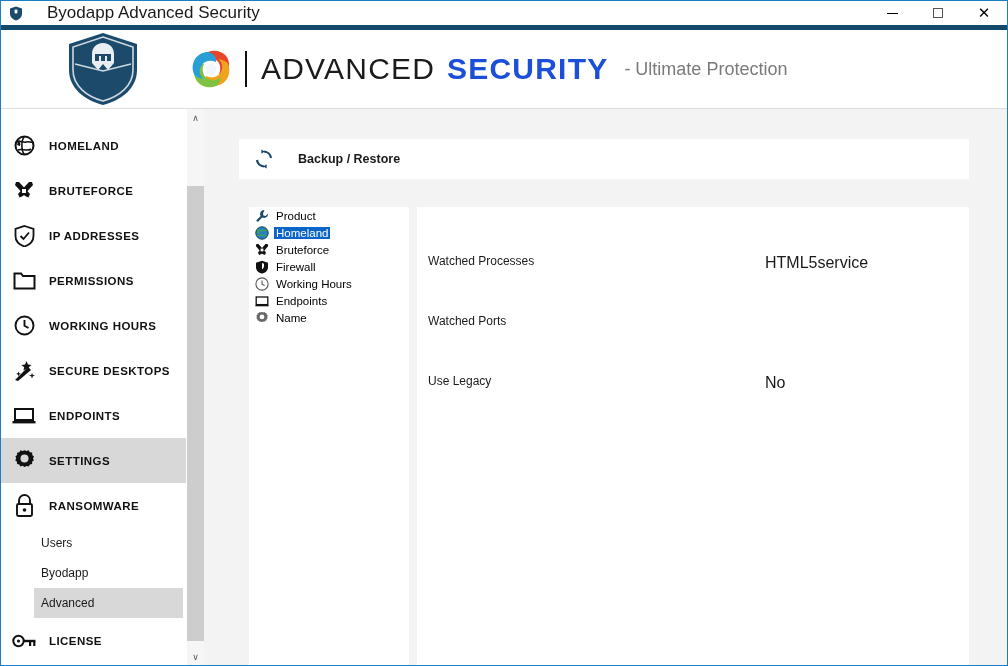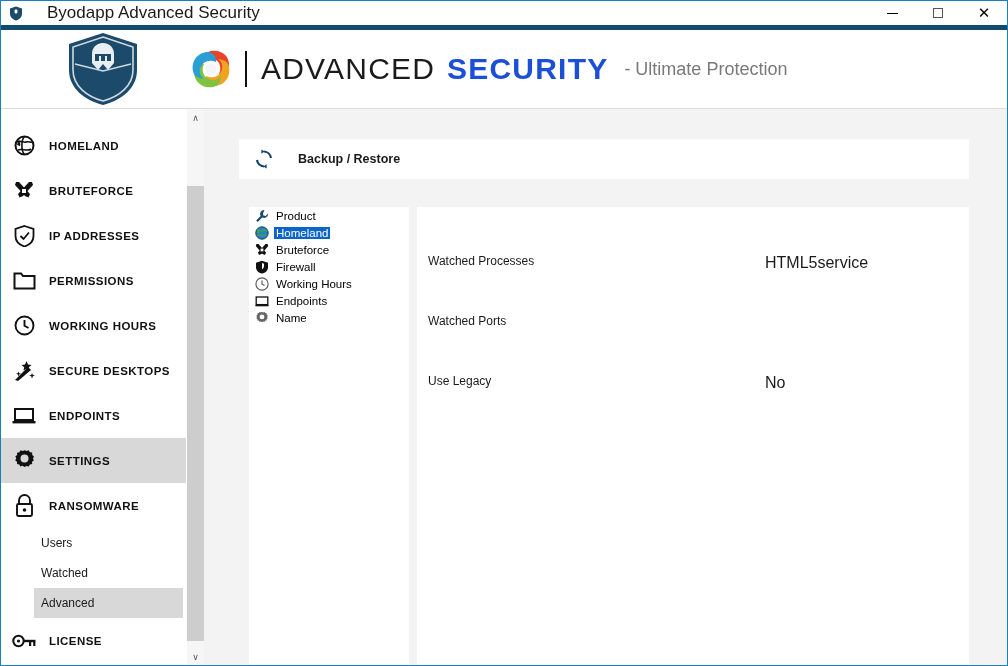--- a/index.html
+++ b/index.html
@@ -457,21 +457,21 @@
             <circle cx="9.5" cy="16" r="1.8" fill="#111"></circle>
           </svg>
         </span>
         <span class="nav-label">RANSOMWARE</span>
       </div>
 
       <div class="sub-item">
         <span class="sub-label">Users</span>
       </div>
       <div class="sub-item">
-        <span class="sub-label">Watched</span>
+        <span class="sub-label">Byodapp</span>
       </div>
       <div class="sub-item active">
         <span class="sub-label">Advanced</span>
       </div>
 
       <div class="nav-item">
         <span class="nav-icon">
           <svg width="24" height="16" viewBox="0 0 24 16">
             <circle cx="6.5" cy="8" r="5.2" fill="none" stroke="#111" stroke-width="2"></circle>
             <circle cx="6.5" cy="8" r="1.6" fill="#111"></circle>

